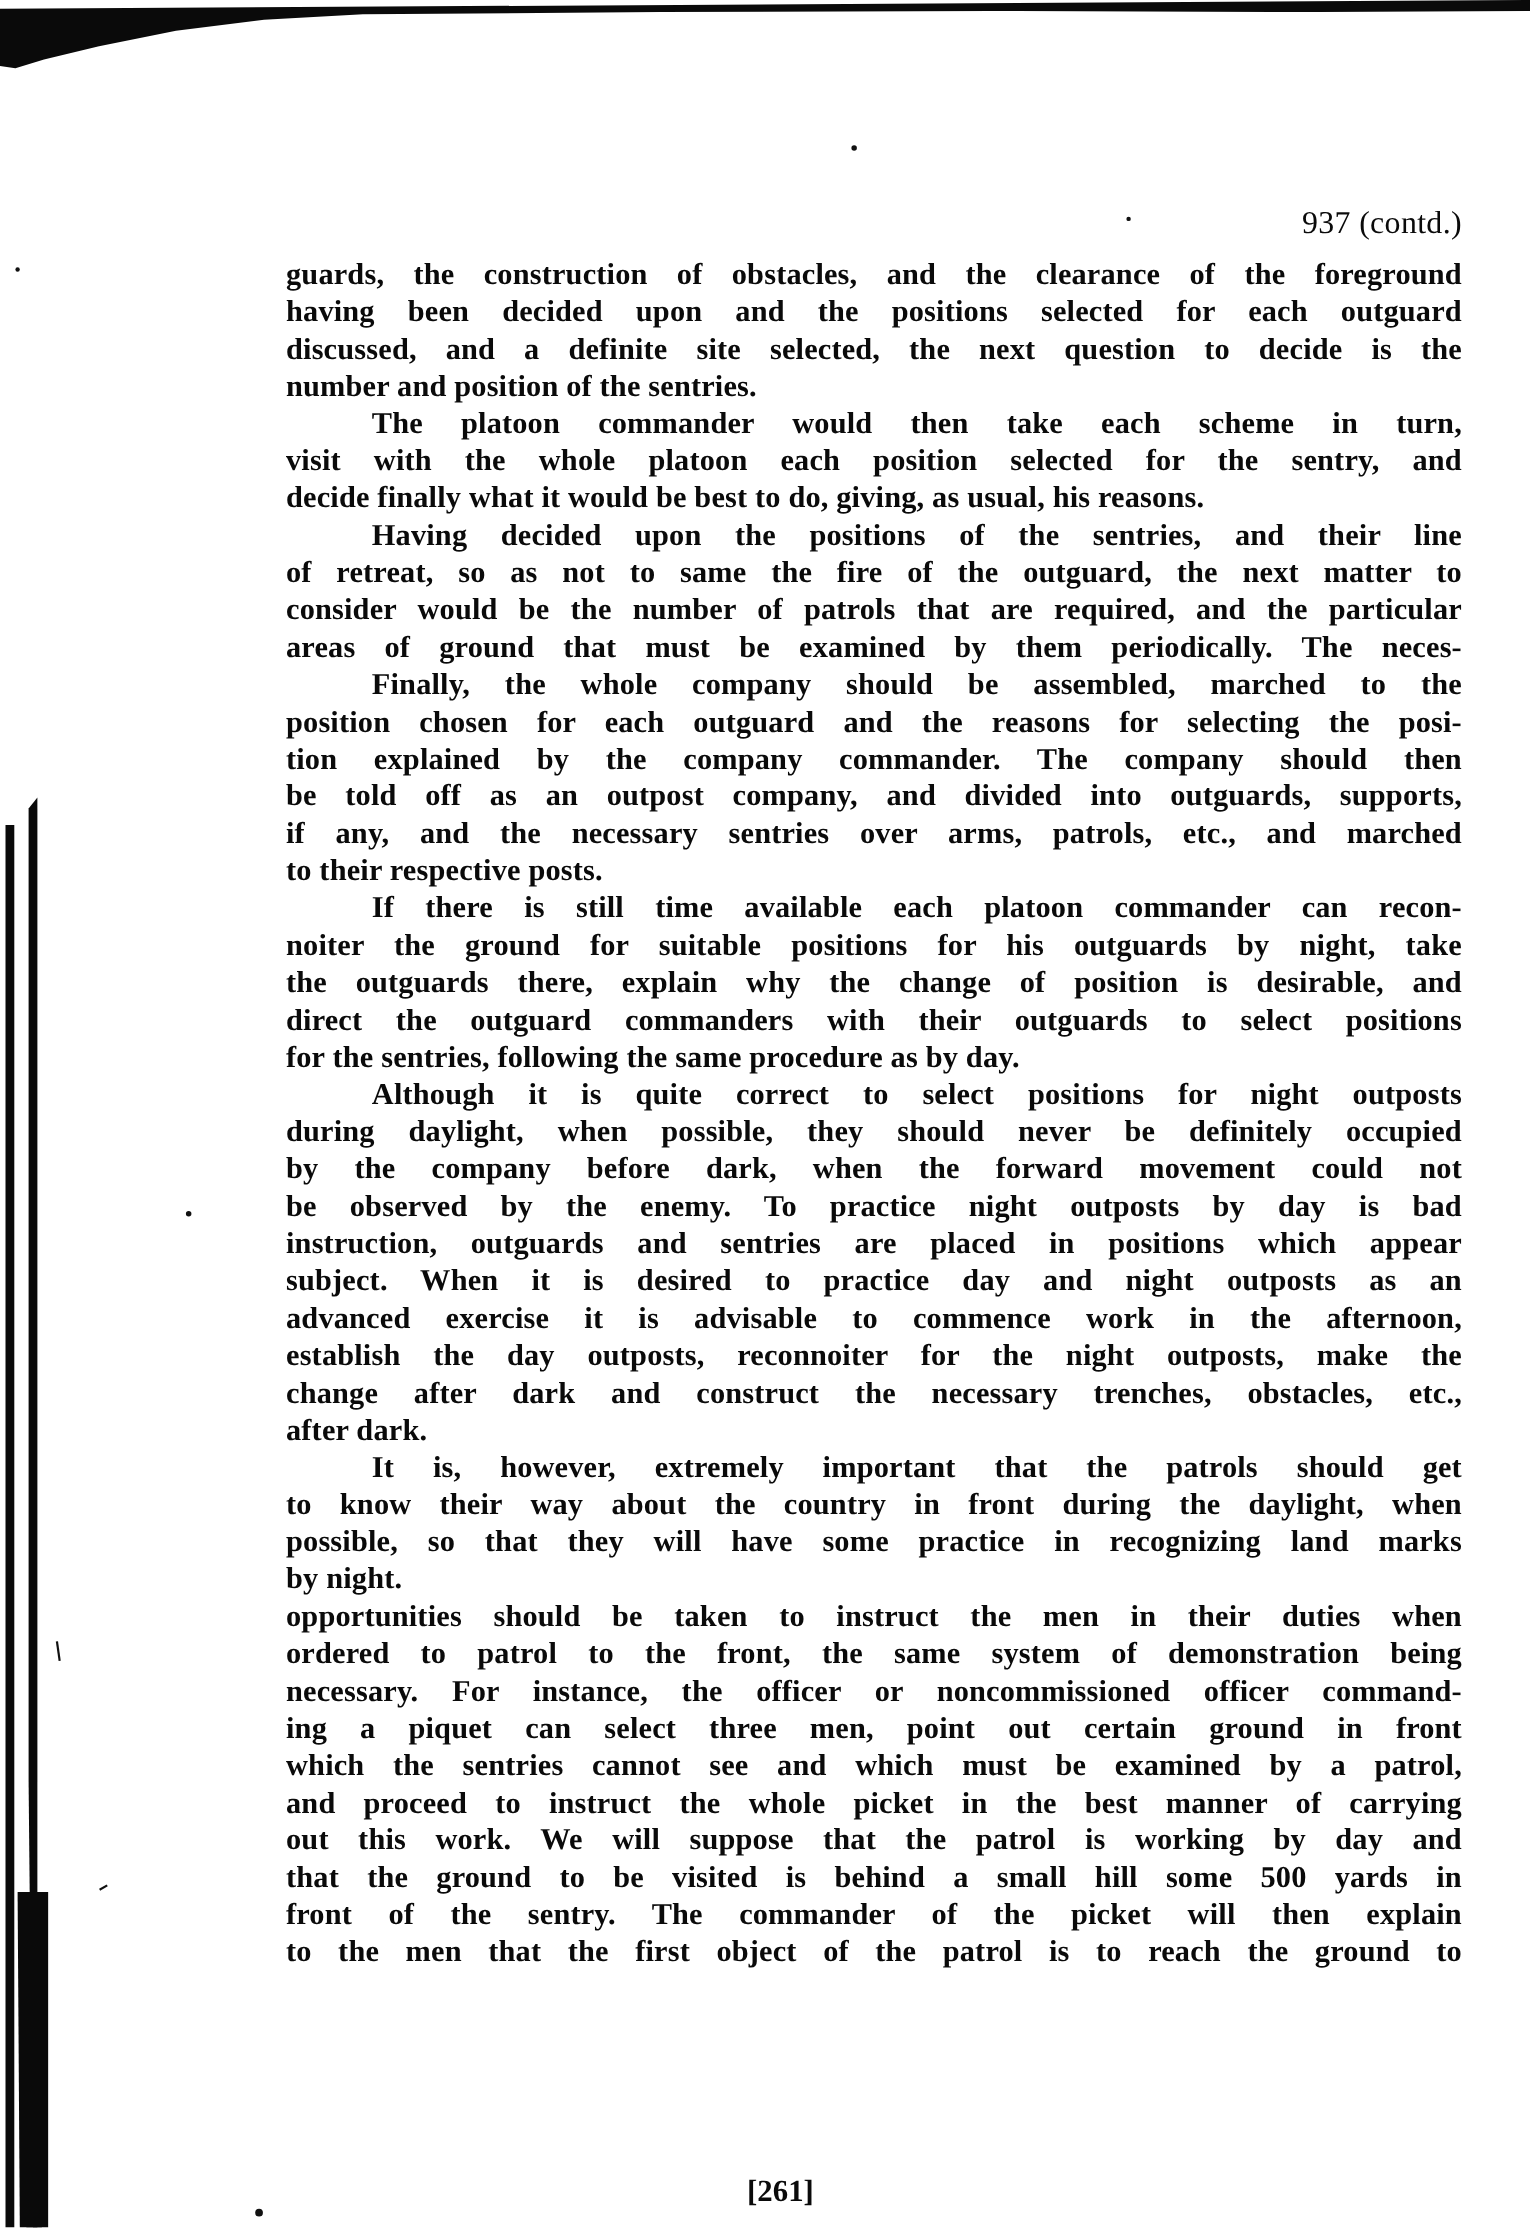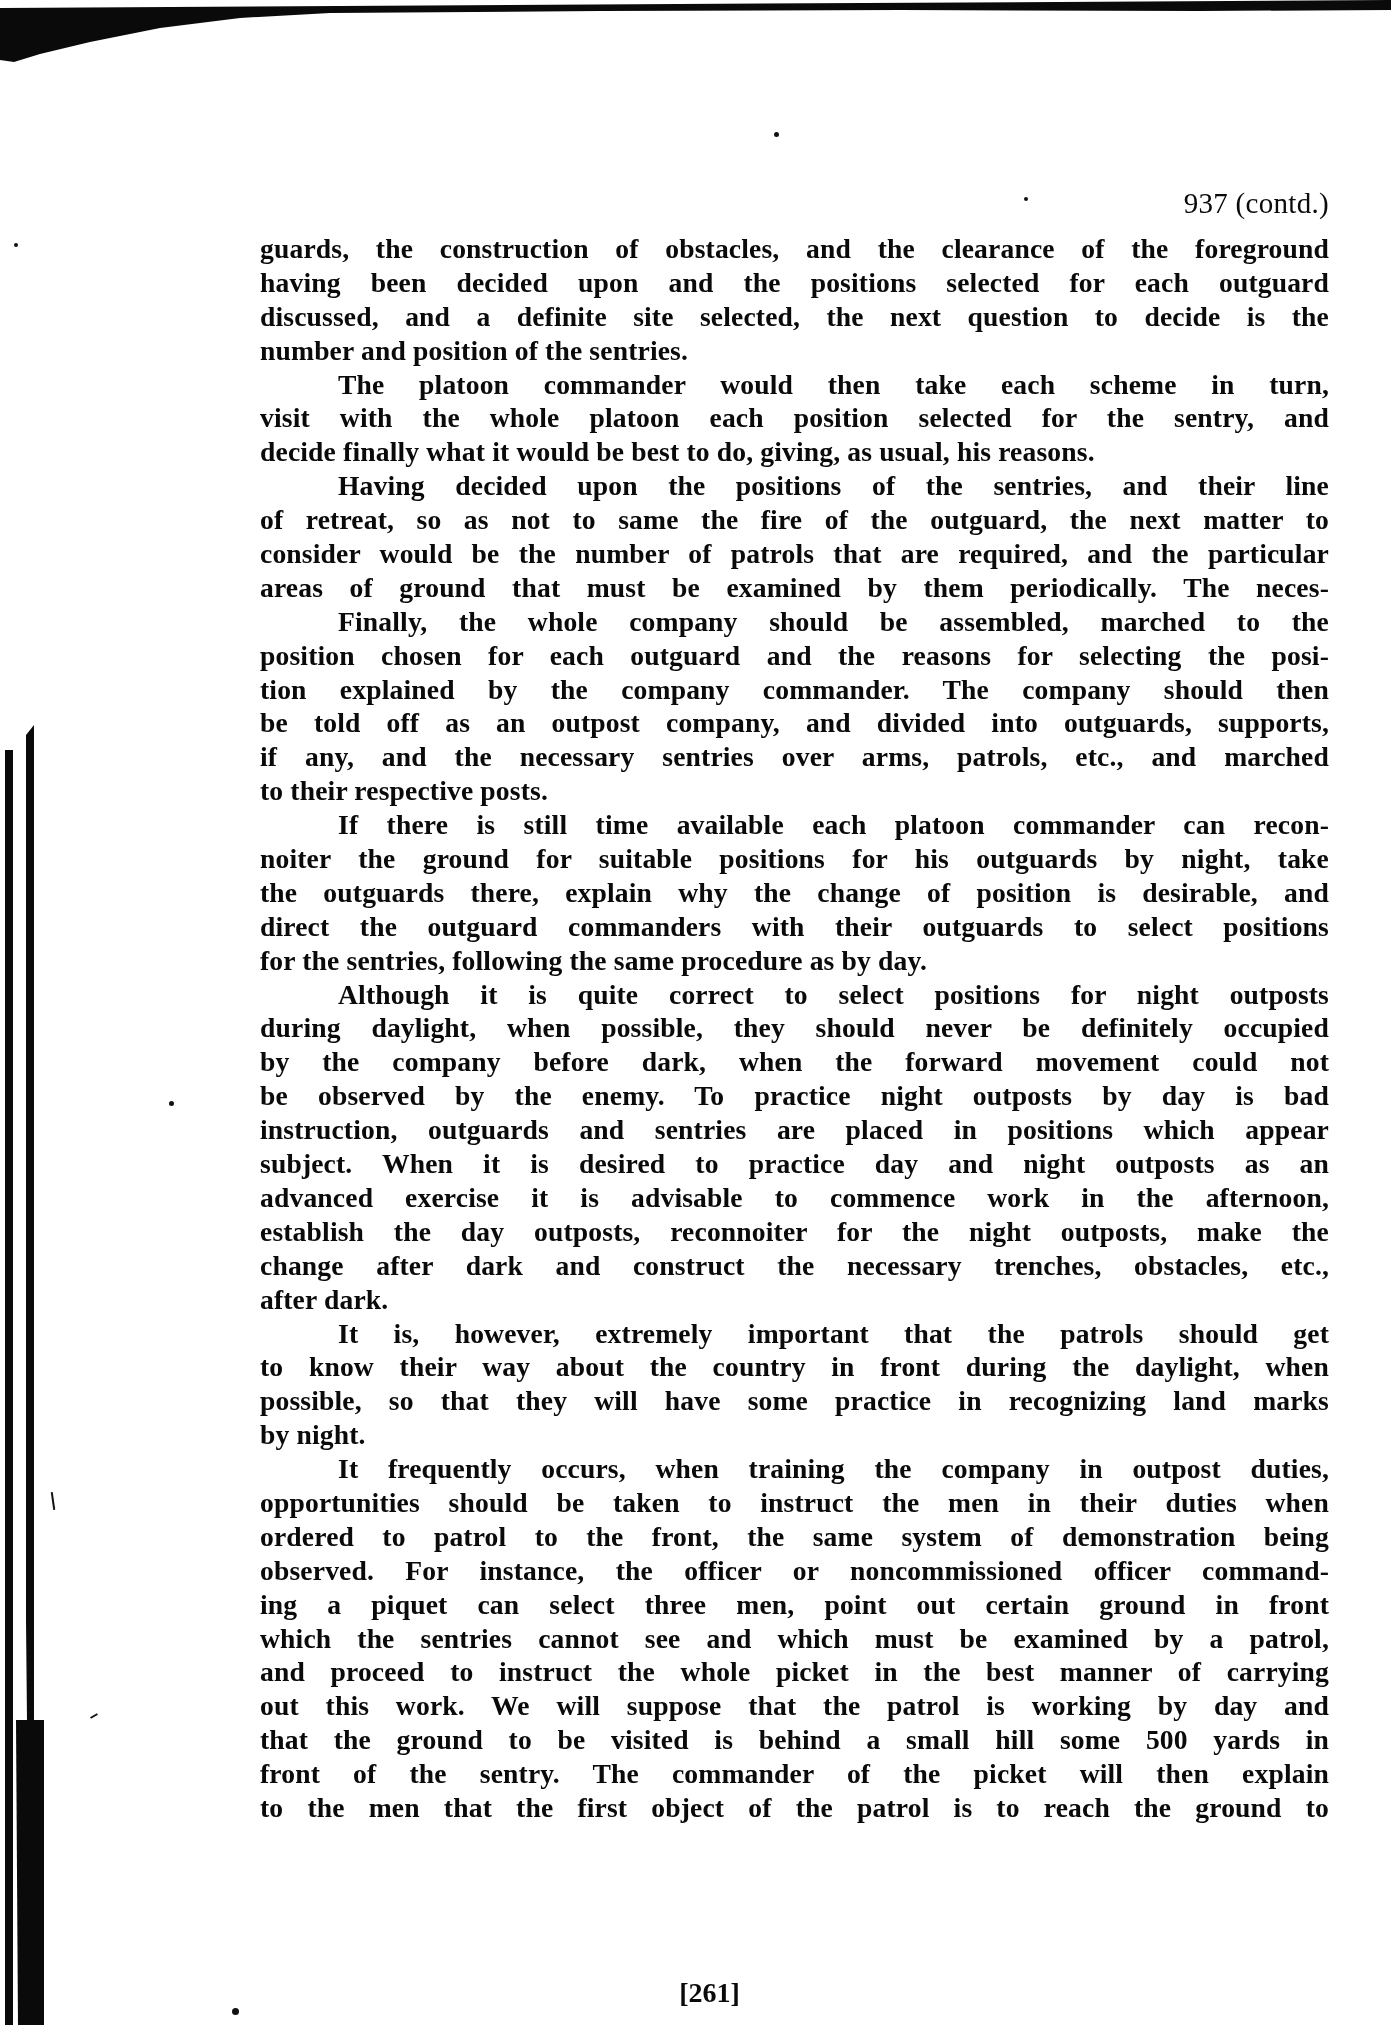--- a/index.html
+++ b/index.html
@@ -238,30 +238,27 @@
       </span>
       <span class="line-wrap">
         <span class="line-inner">possible, so that they will have some practice in recognizing land marks</span>
       </span>
       <span class="line-wrap">
         <span class="line-inner last">by night.</span>
       </span>
     </div>
     <div class="para">
       <span class="line-wrap">
-        <span class="line-inner ind">It frequently occurs, when training the company in outpost duties,</span>
-      </span>
-      <span class="line-wrap">
         <span class="line-inner">opportunities should be taken to instruct the men in their duties when</span>
       </span>
       <span class="line-wrap">
         <span class="line-inner">ordered to patrol to the front, the same system of demonstration being</span>
       </span>
       <span class="line-wrap">
-        <span class="line-inner">observed.  For instance, the officer or noncommissioned officer command-</span>
+        <span class="line-inner">necessary.  For instance, the officer or noncommissioned officer command-</span>
       </span>
       <span class="line-wrap">
         <span class="line-inner">ing a piquet can select three men, point out certain ground in front</span>
       </span>
       <span class="line-wrap">
         <span class="line-inner">which the sentries cannot see and which must be examined by a patrol,</span>
       </span>
       <span class="line-wrap">
         <span class="line-inner">and proceed to instruct the whole picket in the best manner of carrying</span>
       </span>

